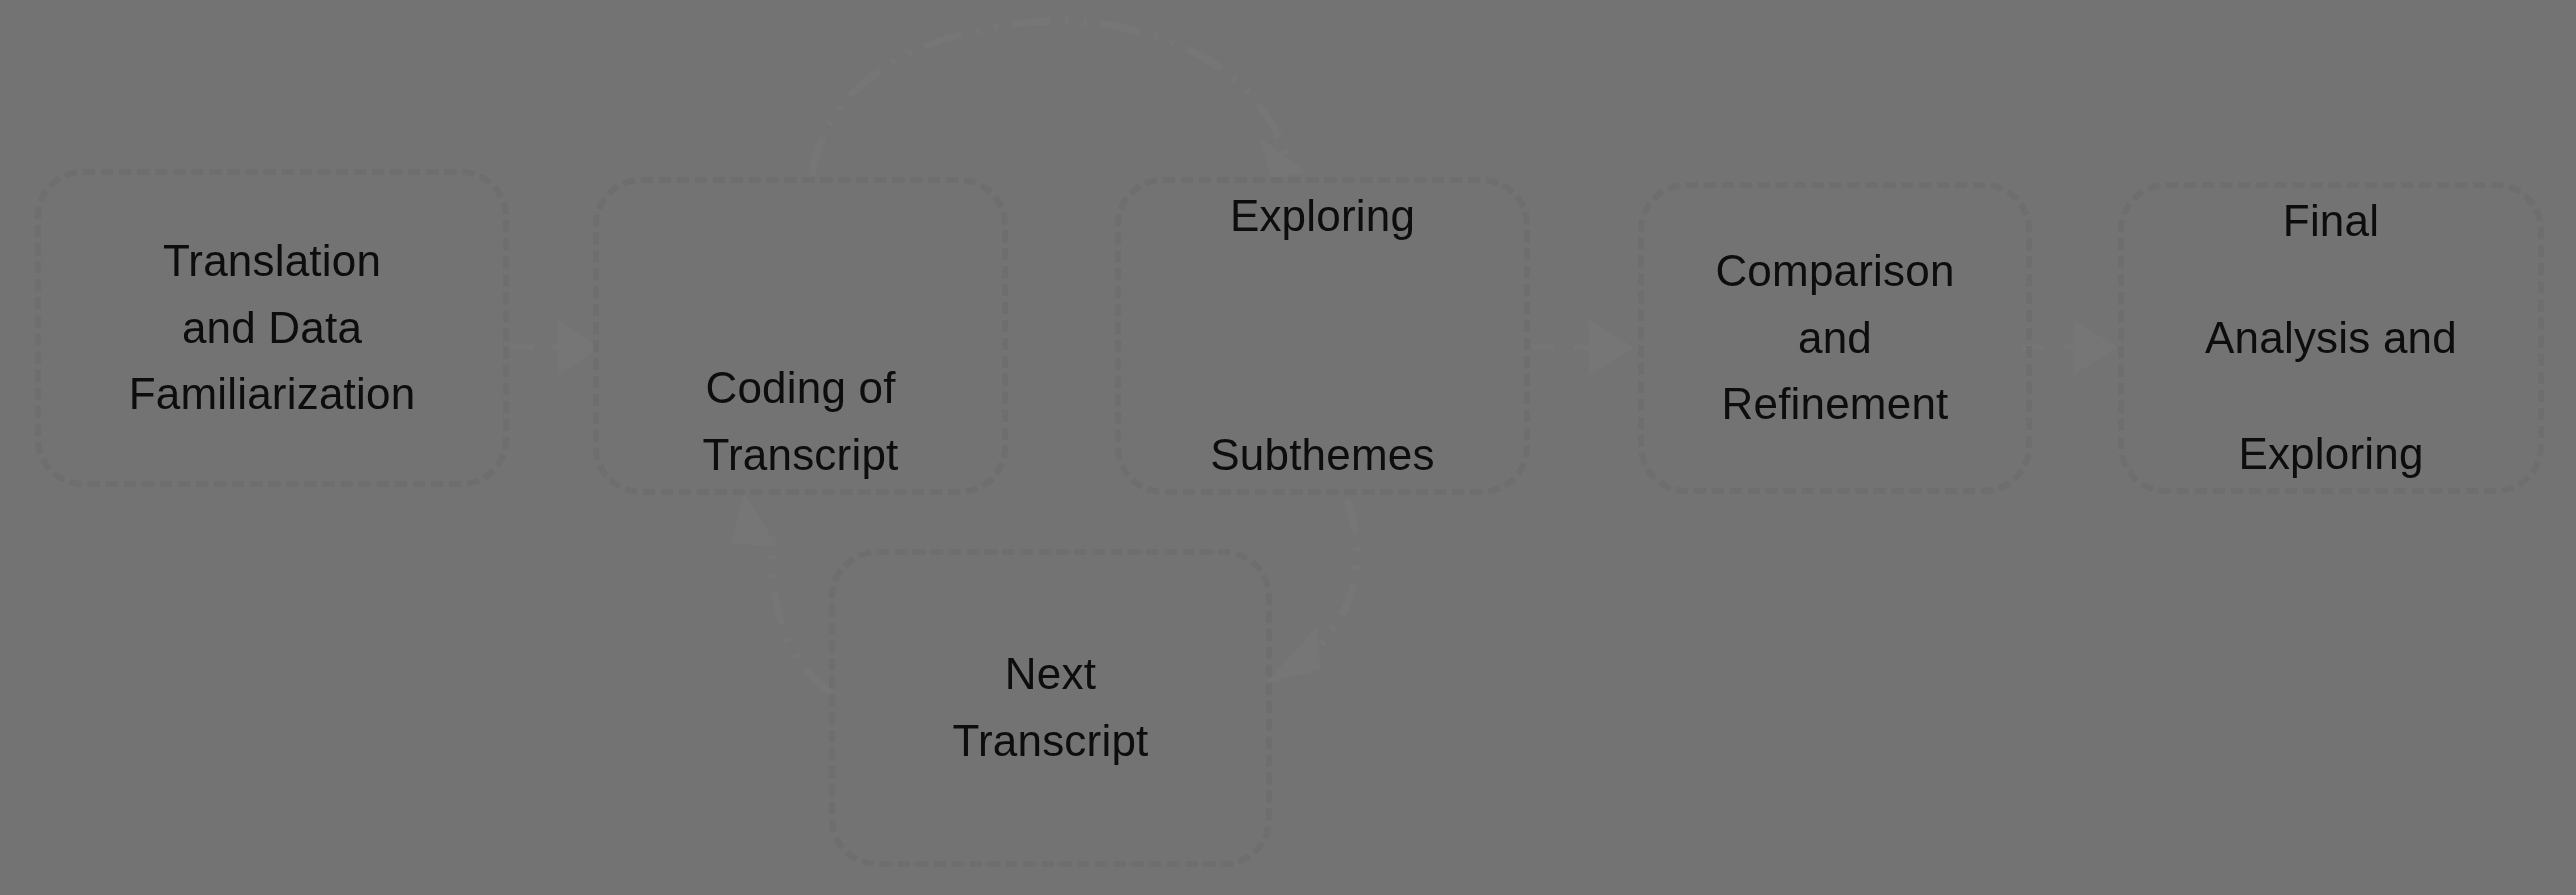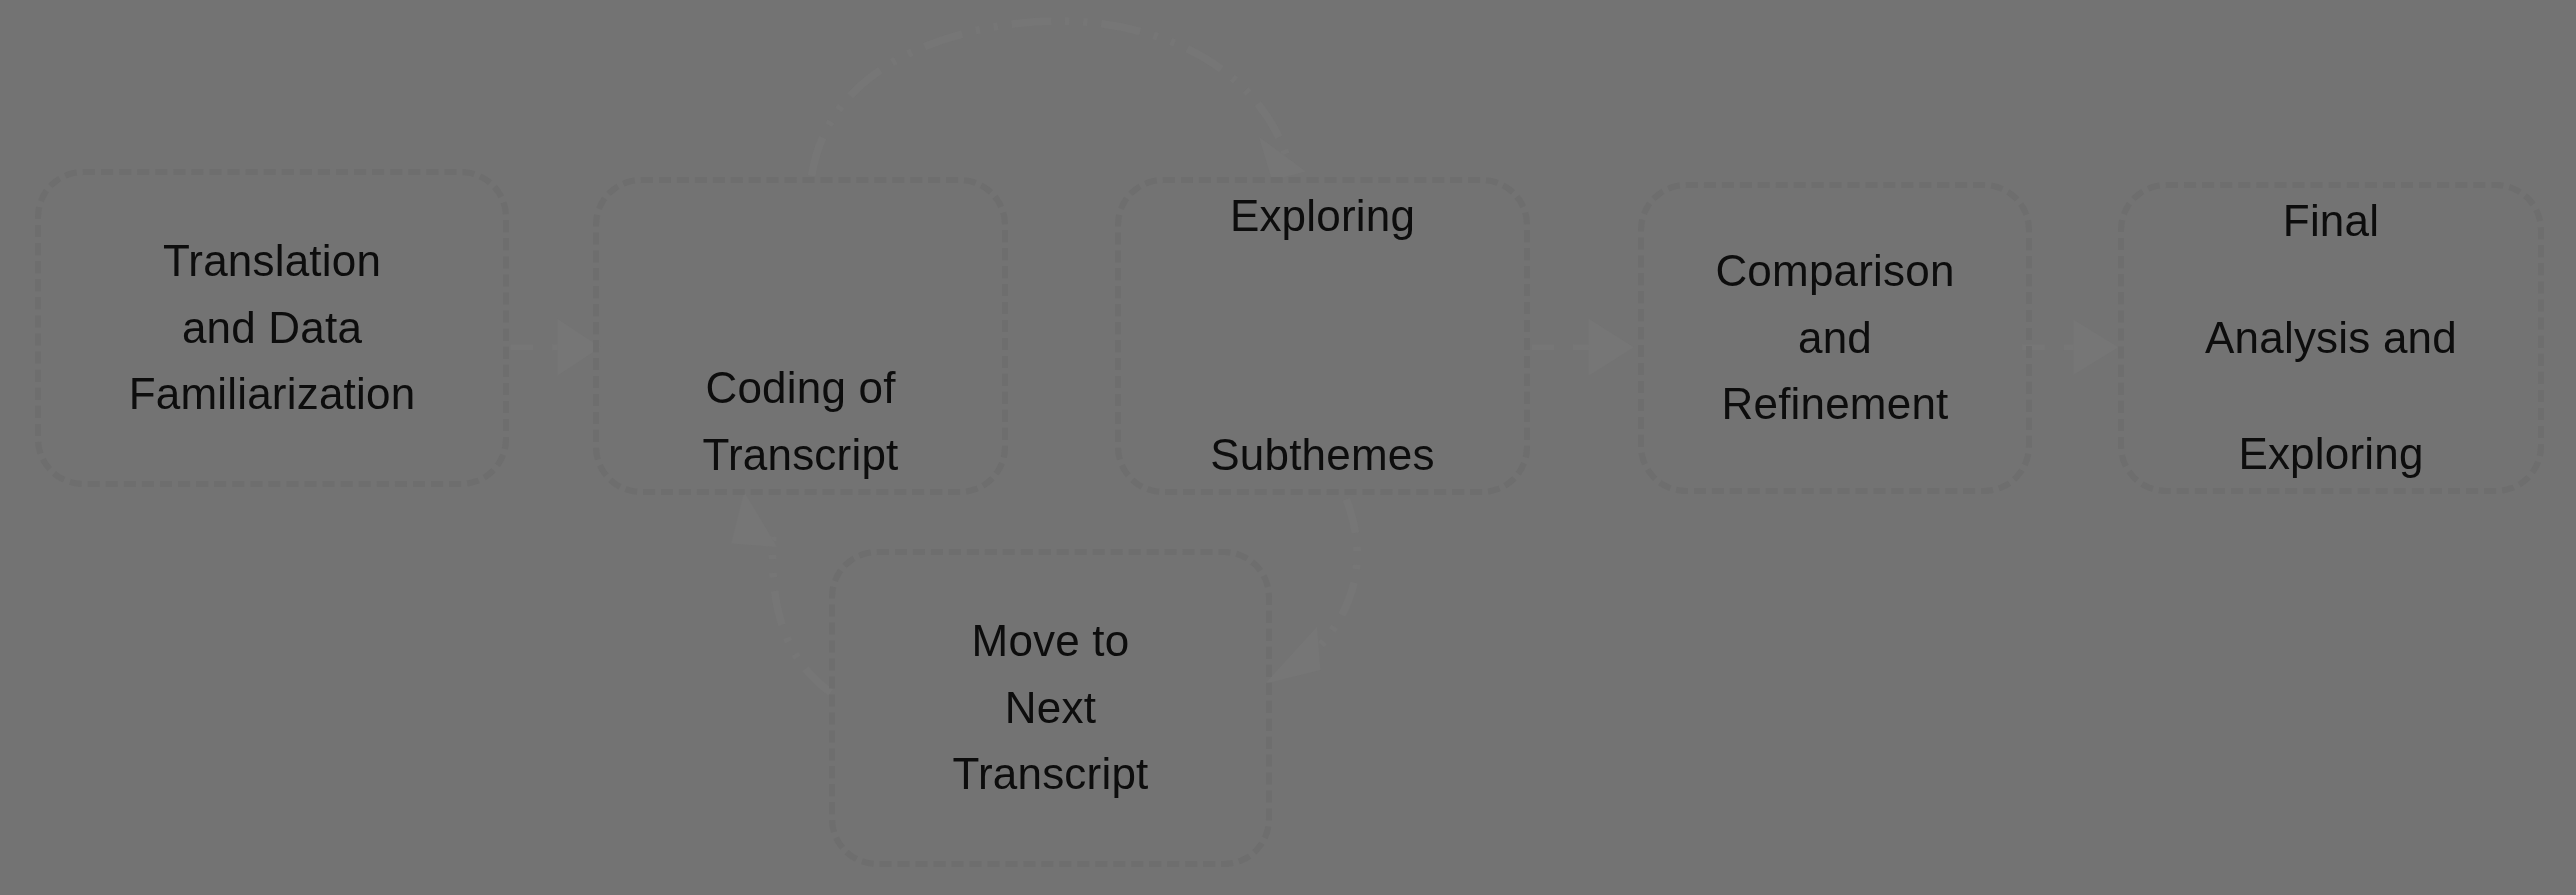--- a/index.html
+++ b/index.html
@@ -117,19 +117,18 @@
     <span class="line">Refinement</span>
   </div>
 
   <div class="node" id="node-final">
     <span class="line">Final</span>
     <span class="line">Analysis and</span>
     <span class="line">Exploring</span>
   </div>
 
   <div class="node" id="node-move-next">
-    <span class="line">Move to</span>
     <span class="line">Next</span>
     <span class="line">Transcript</span>
   </div>
 
 </div>
 
 
 </body></html>

